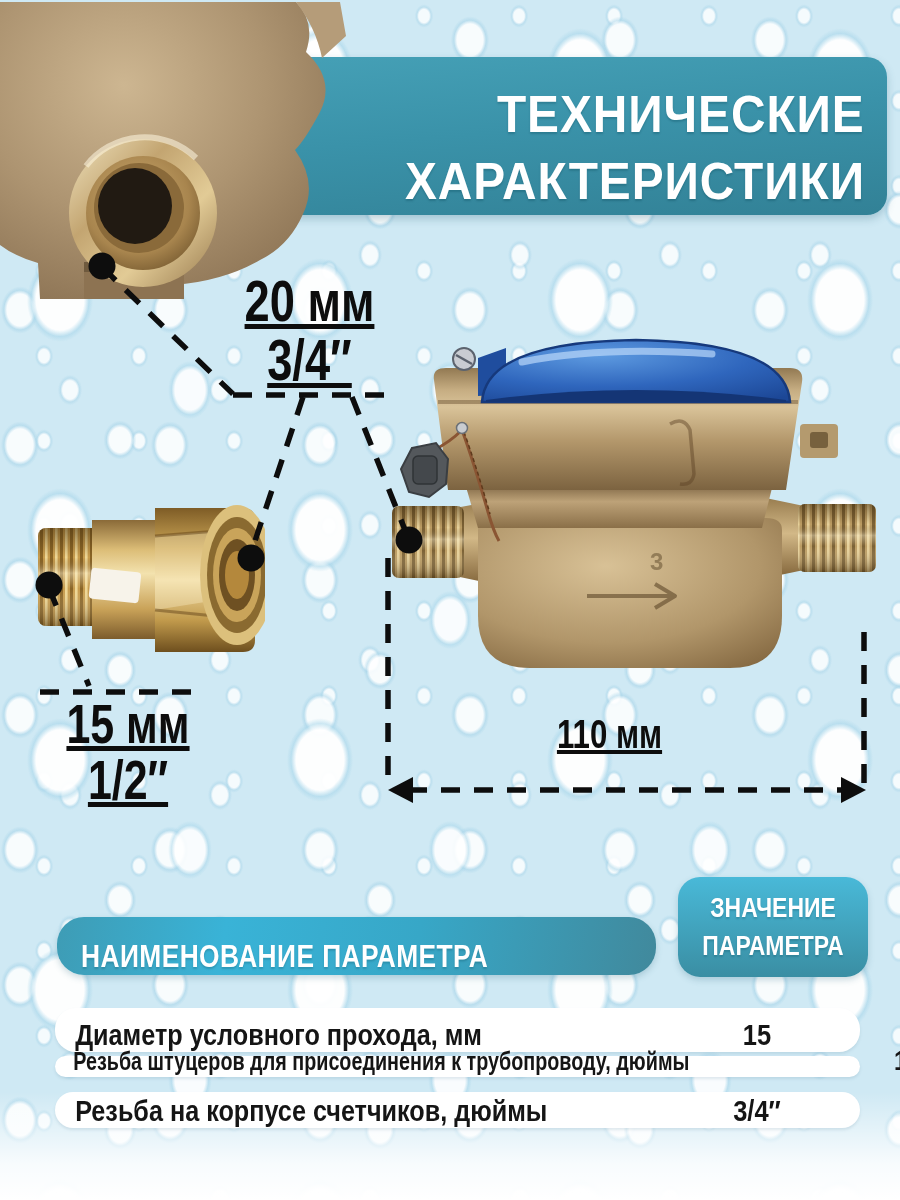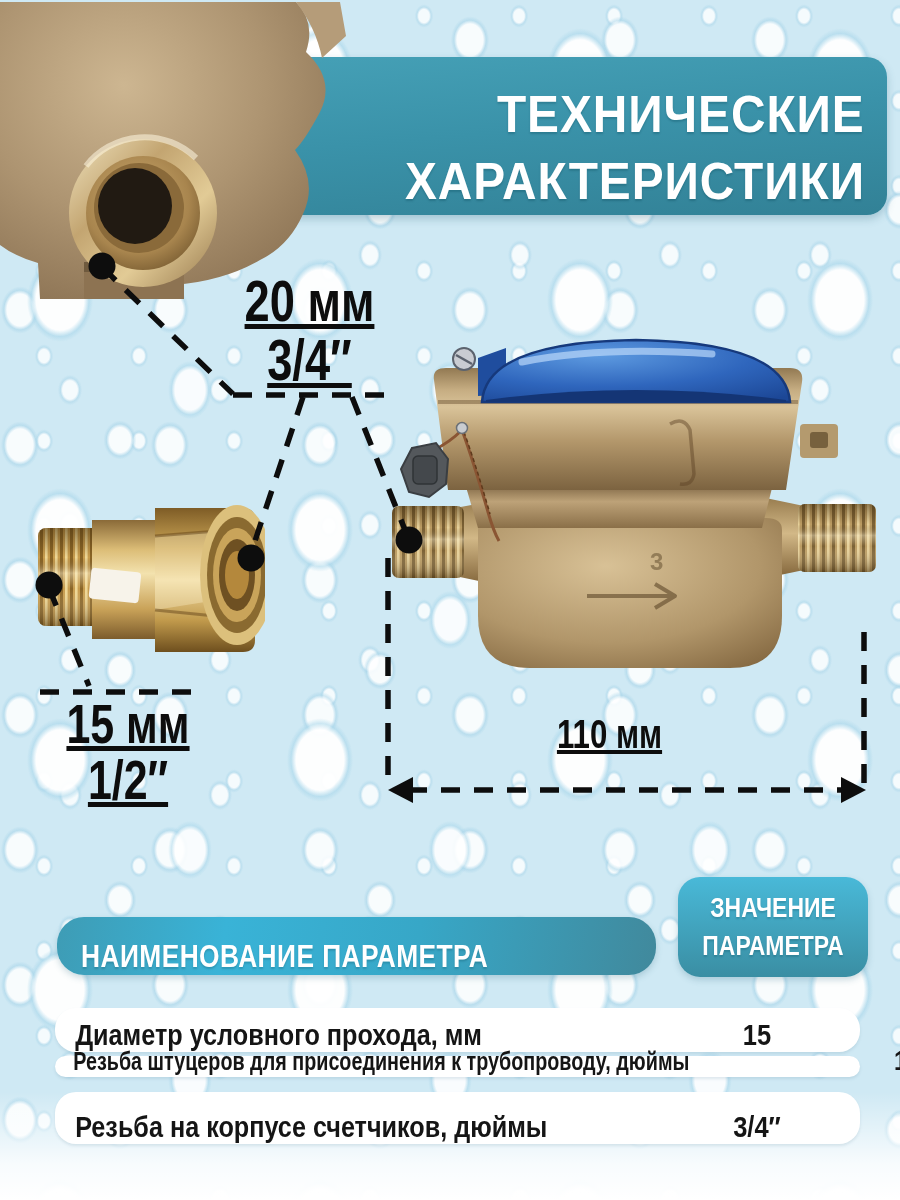--- a/index.html
+++ b/index.html
@@ -67,21 +67,21 @@
     left:55px;width:805px;background:#fff;border-radius:21px;z-index:2;
     box-shadow:0 2px 3px rgba(100,140,160,.18);
     display:flex;align-items:flex-end;box-sizing:border-box;color:#151515;margin-top:24px;
   }
   .trow .nm{flex:1;padding-left:24px;font-weight:700;white-space:nowrap;
     transform-origin:left center;}
   .trow .vl{width:170px;margin-right:18px;text-align:center;font-weight:700;
     transform-origin:center;}
   .r1{top:984px;height:44px;} .r1 .nm{font-size:30px;transform:scaleX(.84);} .r1 .vl{font-size:30px;transform:scaleX(.85);}
   .r2{top:1032px;height:21px;} .r2 .nm{font-size:26px;transform:scaleX(.76);} .r2 .vl{font-size:28px;transform:scaleX(.85);}
-  .r3{top:1068px;height:52px;} .r3 .nm{font-size:30px;transform:scaleX(.84);} .r3 .vl{font-size:30px;transform:scaleX(.85);}
+  .r3{top:1068px;height:36px;} .r3 .nm{font-size:30px;transform:scaleX(.84);} .r3 .vl{font-size:30px;transform:scaleX(.85);}
   .r4{top:1106px;height:37px;} .r4 .nm{font-size:30px;transform:scaleX(.84);} .r4 .vl{font-size:30px;transform:scaleX(.85);}
   
   .ph{z-index:2;} .lines{z-index:3;pointer-events:none;}
 </style>
 </head>
 <body>
 
 <div class="canvas">
 
   <div class="abs banner">

